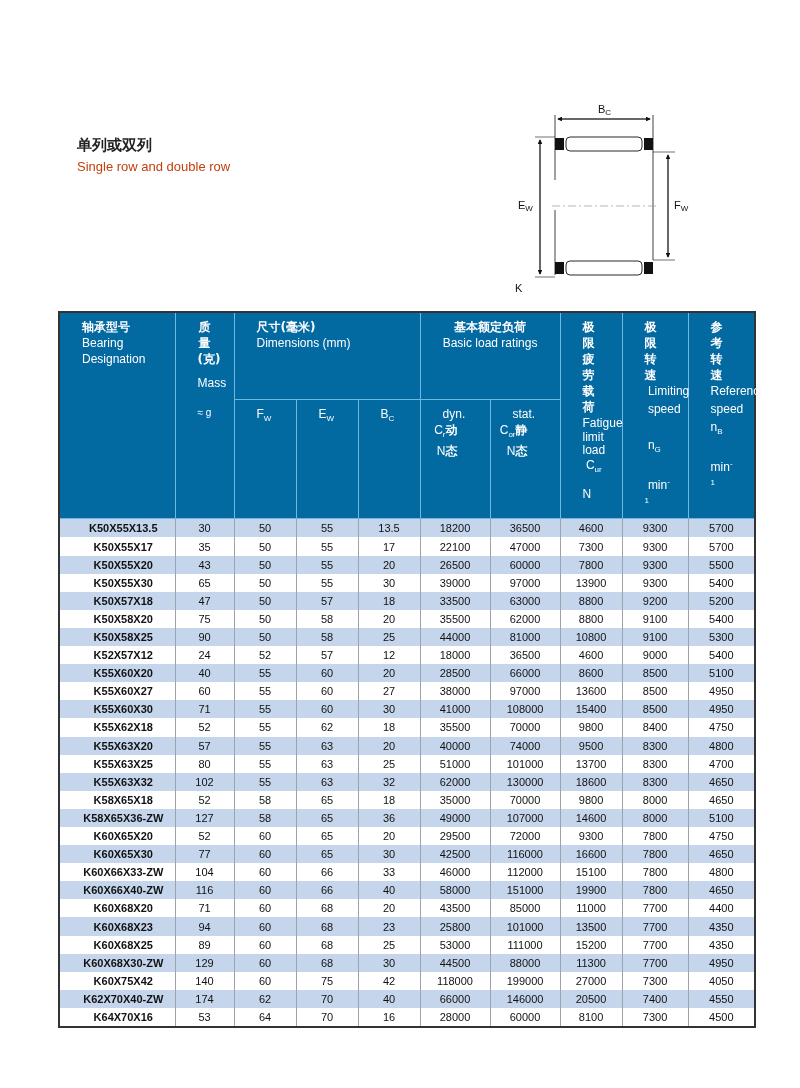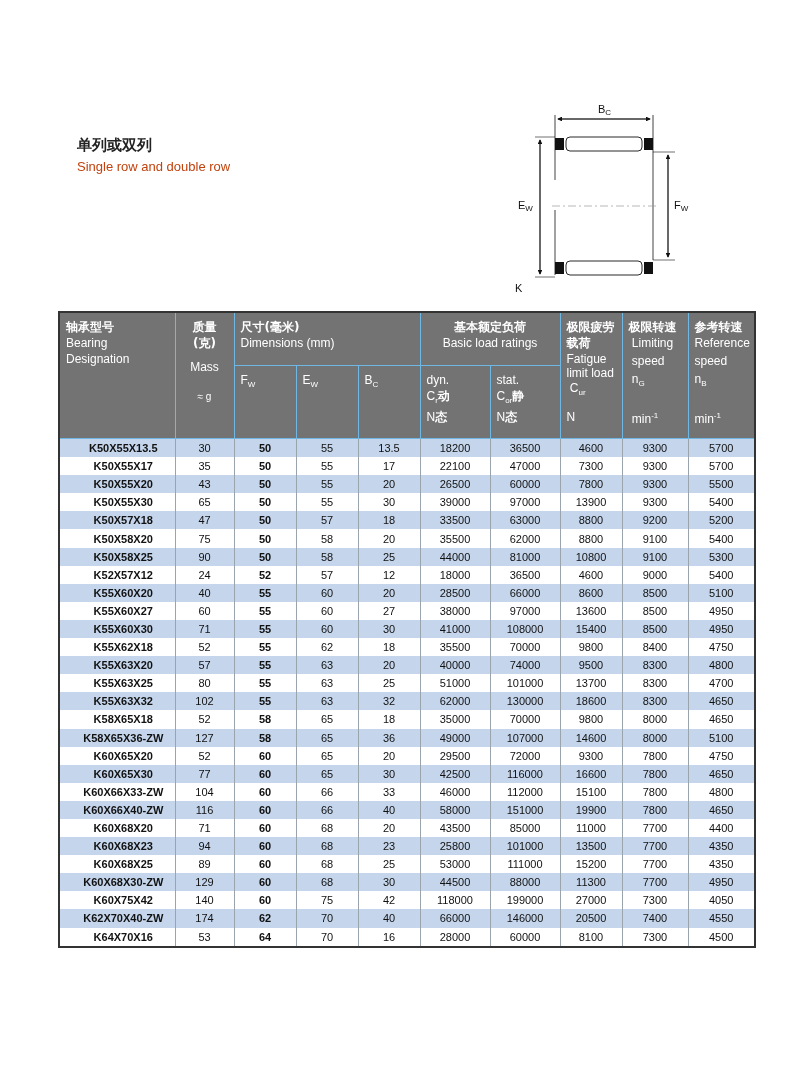--- a/index.html
+++ b/index.html
@@ -2,30 +2,30 @@
 <html><head>
 <meta charset="utf-8">
 <style>
   html, body { margin: 0; padding: 0; background: #ffffff; }
   body { width: 800px; height: 1088px; position: relative; font-family: "Liberation Sans", sans-serif; color: #111; }
   .heading { position: absolute; left: 77px; top: 139px; }
   .heading .cn { font-size: 15px; font-weight: bold; color: #222; font-family: Liberation Mono, monospace; line-height: 16px; }
   .heading .en { font-size: 13px; color: #c2410c; margin-top: 4px; line-height: 16px; }
   .diagram { position: absolute; left: 500px; top: 95px; width: 200px; height: 200px; }
   .tbl { position: absolute; left: 58px; top: 311px; width: 696px; border: 2px solid #333; border-collapse: collapse; table-layout: fixed; }
-  .tbl th { background: #737373; color: #fff; font-weight: normal; text-align: left; vertical-align: top; font-size: 12px; padding: 6px 6px; border: 1px solid #6fb8e4; line-height: 16px; }
+  .tbl th { background: #0369a1; color: #fff; font-weight: normal; text-align: left; vertical-align: top; font-size: 12px; padding: 6px 22px; border: 1px solid #6fb8e4; line-height: 16px; }
   .tbl th .cn { font-family: "DejaVu Sans", sans-serif; font-weight: bold; font-size: 12px; }
   .tbl th sub { font-size: 8px; }
   .tbl th sup { font-size: 8px; }
   .tbl td { font-size: 11px; text-align: center; height: 18.1px; padding: 0; border-left: 1px solid #9aa4ad; border-right: 1px solid #9aa4ad; line-height: 18px; }
   .tbl td.desig { text-align: center; padding-left: 12px; font-weight: bold; }
-  .tbl td.bold { font-weight: bold; }
+  .tbl td.bold { font-weight: normal; }
   .tbl tr.odd td { background: #c5d6ec; }
   .tbl tr.even td { background: #ffffff; }
-  .pair { display: flex; justify-content: flex-start; padding-right: 10px; }
+  .pair { display: flex; justify-content: flex-end; padding-right: 10px; }
 </style>
 </head>
 <body>
 
 <div class="heading">
   <div class="cn">单列或双列</div>
   <div class="en">Single row and double row</div>
 </div>
 
 <div class="diagram">
@@ -108,21 +108,21 @@
         <div class="cn">载荷</div>
         <div style="">Fatigue</div>
         <div style="line-height:13px">limit load</div>
         <div>&nbsp;<span>C</span><sub>ur</sub></div>
         <div style="margin-top:8px">N</div>
       </th>
       <th rowspan="2">
         <div class="cn">极限转速</div>
         <div>&nbsp;<span>Limiting</span></div>
         <div style="margin-top:2px">&nbsp;<span>speed</span></div>
-        <div style="margin-top:2px">&nbsp;<span>n</span><sub>G</sub></div>
+        <div style="margin-top:20px">&nbsp;<span>n</span><sub>G</sub></div>
         <div style="margin-top:16px">&nbsp;<span>min</span><sup>-1</sup></div>
       </th>
       <th rowspan="2">
         <div class="cn">参考转速</div>
         <div>Reference</div>
         <div style="margin-top:2px">speed</div>
         <div style="margin-top:2px"><span>n</span><sub>B</sub></div>
         <div style="margin-top:16px"><span>min</span><sup>-1</sup></div>
       </th>
     </tr>

